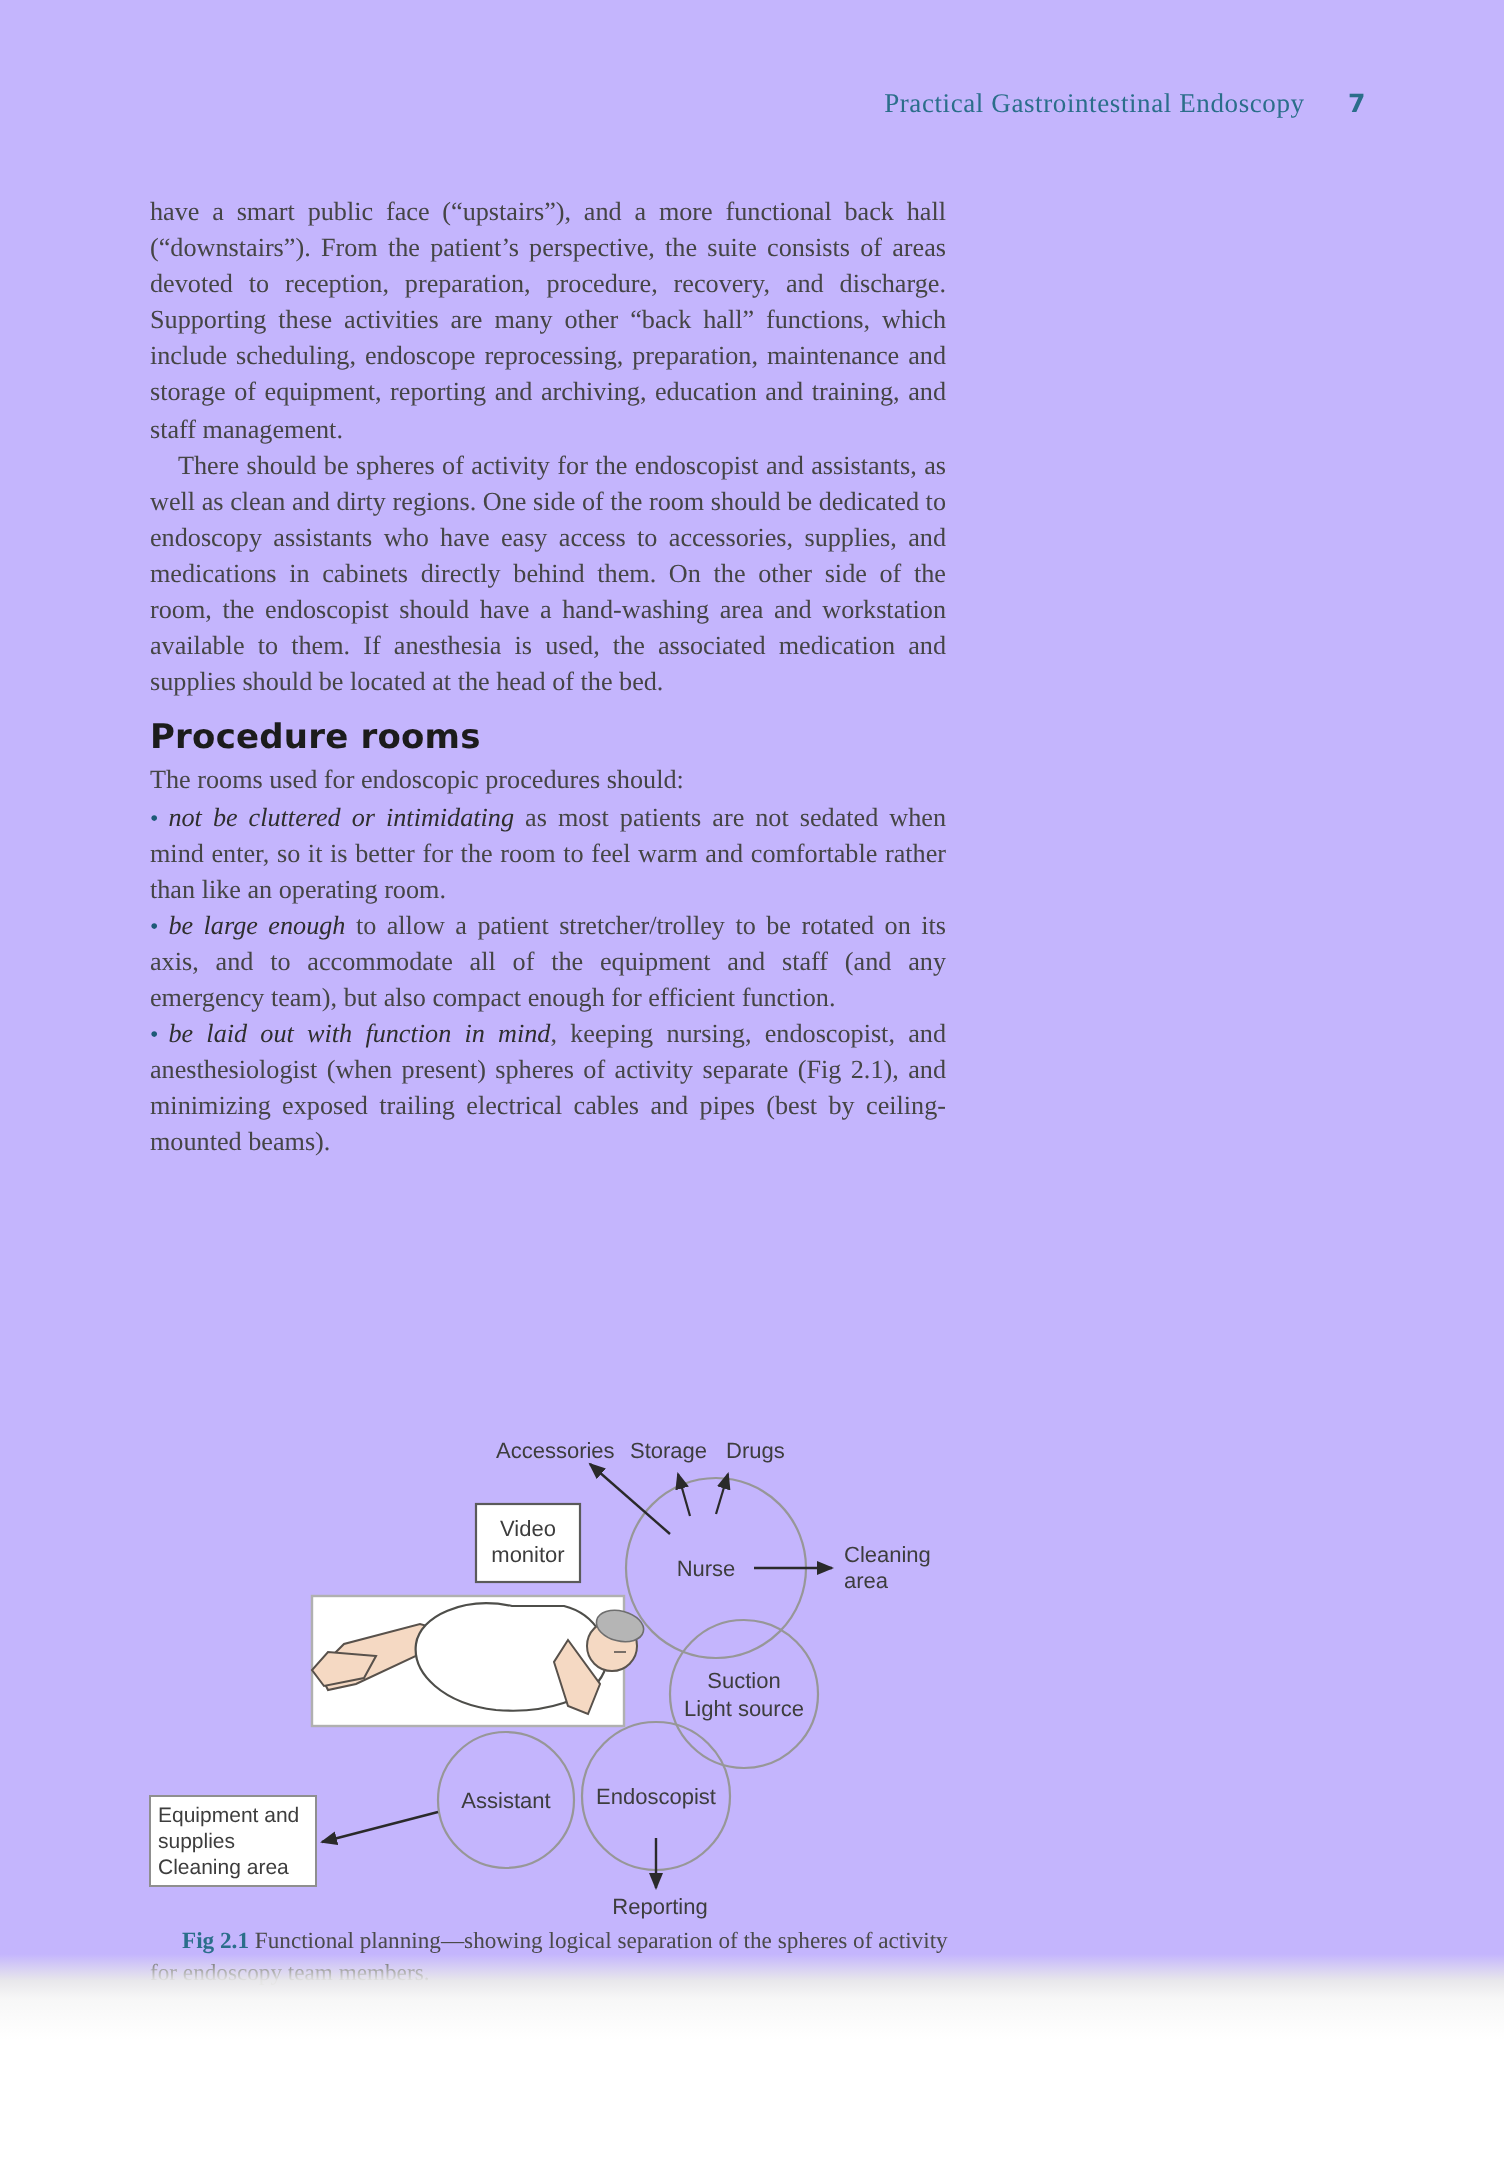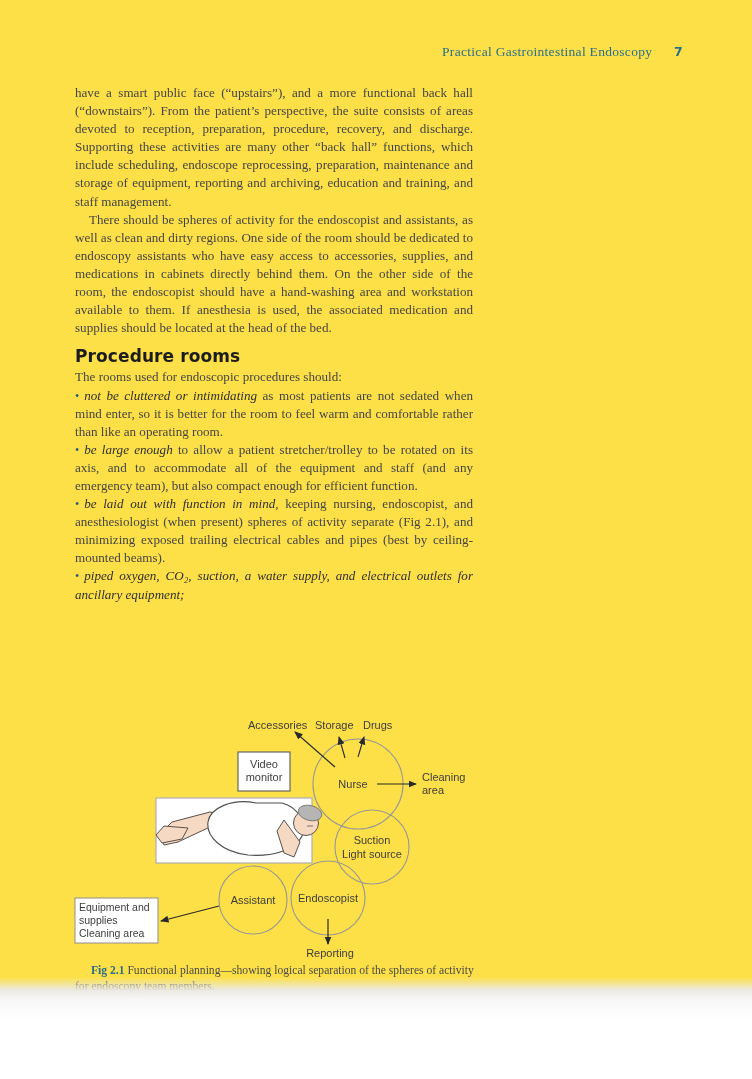--- a/index.html
+++ b/index.html
@@ -1,25 +1,25 @@
 <!DOCTYPE html>
 <html><head>
 <meta charset="utf-8">
 <style>
   html,body{margin:0;padding:0;}
-  .page{position:relative;width:752px;height:1054px;background:#fde047;overflow:hidden;
+  .page{position:relative;width:752px;height:1054px;background:#c4b5fd;overflow:hidden;
         font-family:"Liberation Serif", serif;color:#414141;}
 
   
   .hdr{position:absolute;top:44px;right:69px;font-size:13.5px;color:#2b6e8a;
        letter-spacing:0.3px;}
   .hdr .num{font-weight:bold;margin-left:18px;color:#2b6e8a;font-family:"DejaVu Sans",sans-serif;font-size:12.5px;}
 
   
-  .col{position:absolute;left:75px;top:84px;width:398px;font-size:13.1px;line-height:18.1px;
+  .col{position:absolute;left:75px;top:97px;width:398px;font-size:13.1px;line-height:18.1px;
        text-align:justify;color:#454545;}
   .col p{margin:0;}
   .indent{text-indent:14px;}
   h2.sect{font-family:"DejaVu Sans",sans-serif;font-size:17px;color:#1c1c1c;
           margin:10px 0 3px 0;letter-spacing:0.1px;}
   .bullet{margin:0;}
   .bullet .dot{color:#1d5a77;font-size:12px;padding-right:5px;}
   .bullet .lead{font-weight:normal;font-style:italic;color:#2e2e2e;}
 
   
@@ -53,23 +53,20 @@
     <p>The rooms used for endoscopic procedures should:</p>
 
     <p class="bullet">
       <span class="dot">•</span><span class="lead">not be cluttered or intimidating</span><span> as most patients are not sedated when mind enter, so it is better for the room to feel warm and comfortable rather than like an operating room.</span>
     </p>
     <p class="bullet">
       <span class="dot">•</span><span class="lead">be large enough</span><span> to allow a patient stretcher/trolley to be rotated on its axis, and to accommodate all of the equipment and staff (and any emergency team), but also compact enough for efficient function.</span>
     </p>
     <p class="bullet">
       <span class="dot">•</span><span class="lead">be laid out with function in mind</span><span>, keeping nursing, endoscopist, and anesthesiologist (when present) spheres of activity separate (Fig 2.1), and minimizing exposed trailing electrical cables and pipes (best by ceiling-mounted beams).</span>
-    </p>
-    <p class="bullet">
-      <span class="dot">•</span><span class="lead">piped oxygen, CO₂, suction, a water supply, and electrical outlets for ancillary equipment;</span><span></span>
     </p>
   </div>
 
   <div class="fig">
     <svg width="420" height="260" viewBox="0 0 420 260">
       <defs>
         <marker id="arr" markerWidth="9" markerHeight="8" refX="7.5" refY="3.5" orient="auto" markerUnits="userSpaceOnUse">
           <path d="M0,0 L8.5,3.5 L0,7 Z" fill="#2a2a2a"></path>
         </marker>
       </defs>

